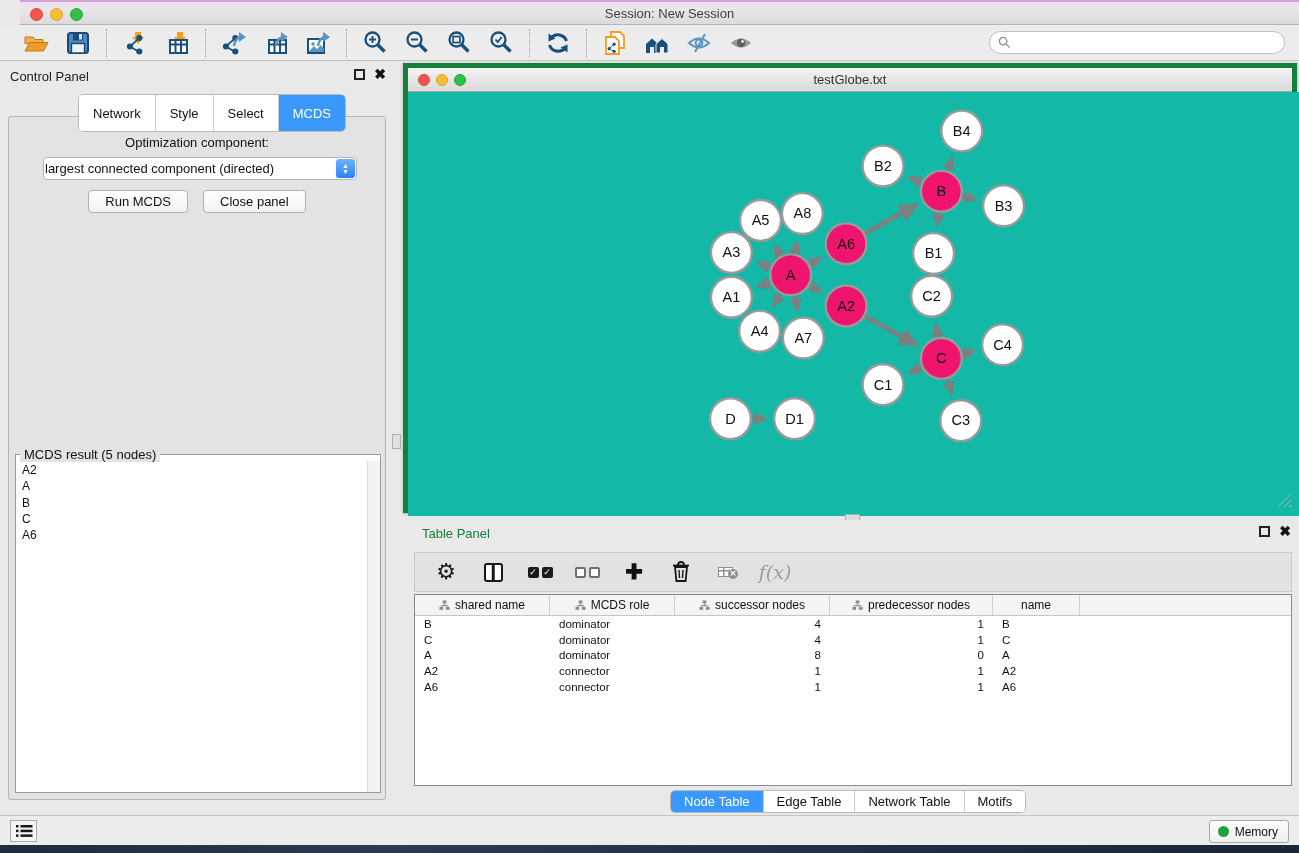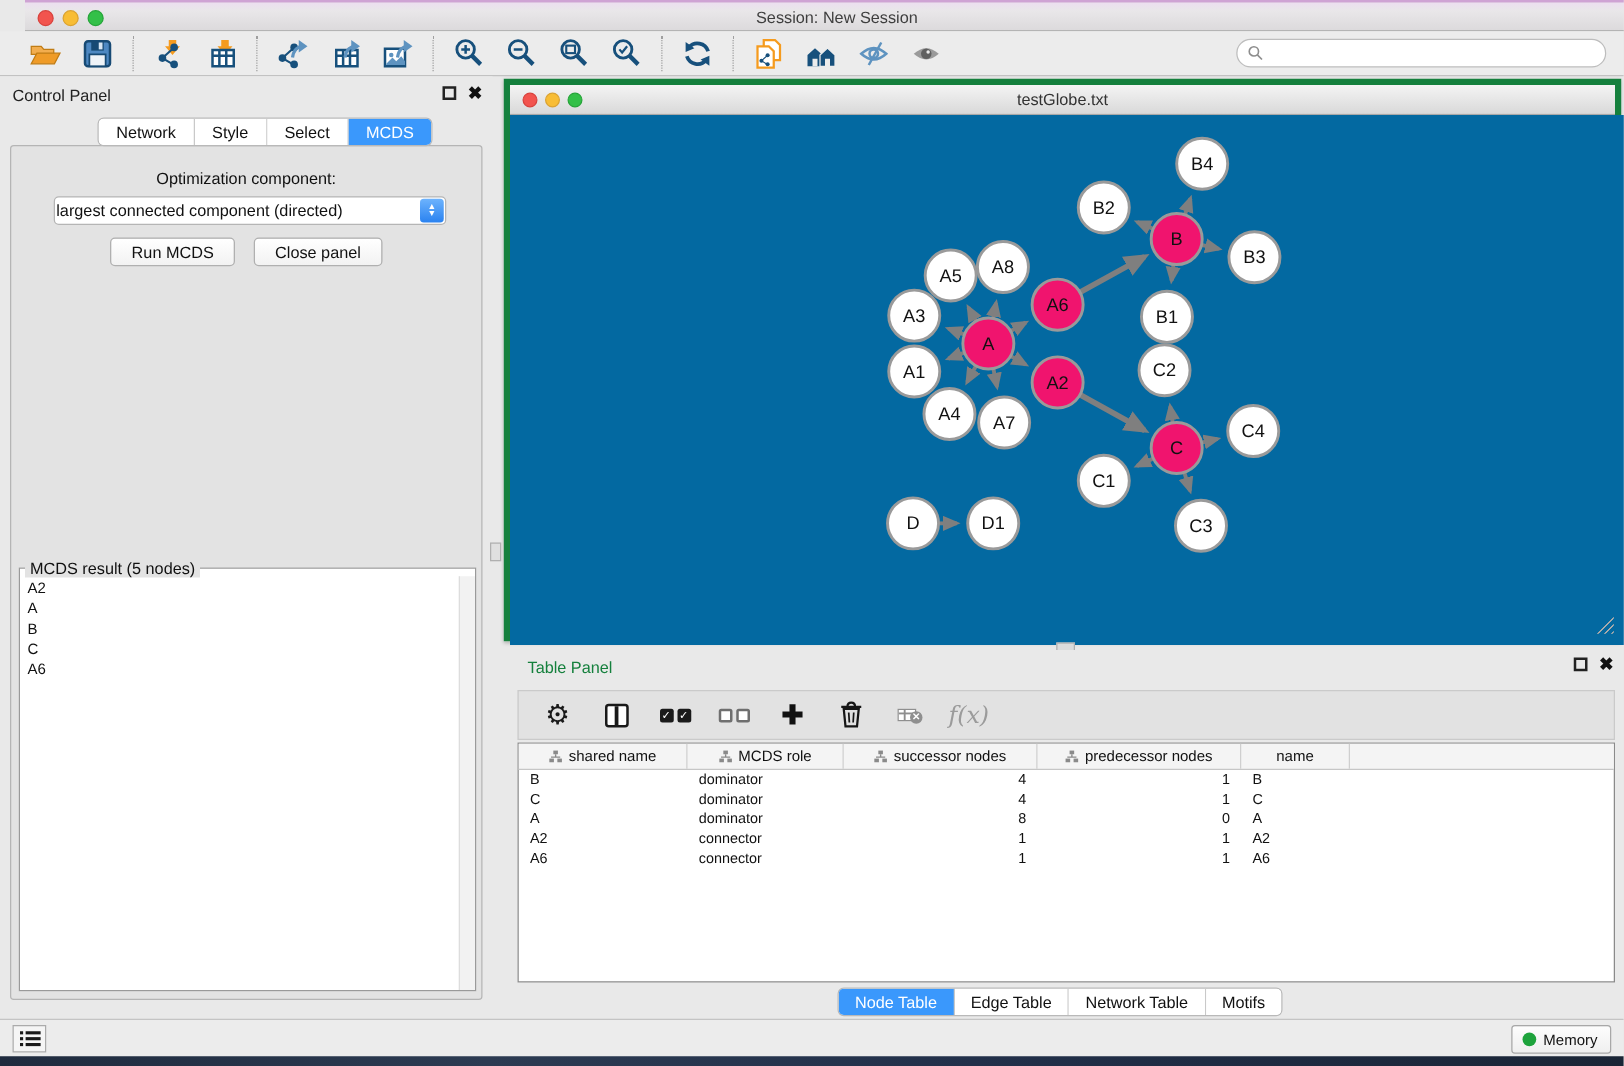--- a/index.html
+++ b/index.html
@@ -35,21 +35,21 @@
   .search-input { border:none; outline:none; flex:1; font-size:12px; background:transparent; height:19px; padding-left:4px;}
 
   
   .control-panel { position:absolute; left:0; top:61px; width:394px; height:749px; background:#e9e9e9; }
   .panel-head { position:absolute; left:0; top:6px; width:100%; height:20px; }
   .panel-title { position:absolute; left:10px; top:2px; font-size:13px; color:#222; }
   .panel-btns { position:absolute; right:8px; top:2px; display:flex; gap:9px; align-items:center; }
   .float-btn { width:11px; height:11px; border:2px solid #222; background:transparent; display:inline-block; }
   .close-btn { font-size:14px; font-weight:bold; color:#111; line-height:11px; }
 
-  .seg-tabs { position:absolute; left:78px; top:33px; display:flex; height:23px;
+  .seg-tabs { position:absolute; left:78px; top:33px; display:flex; height:38px;
     border:1px solid #b9b9b9; border-radius:5px; overflow:hidden; background:#fff; z-index:3; }
   .seg-tab { padding:0 14px; font-size:13px; color:#111; background:#fff; display:flex; align-items:center;
     border-right:1px solid #c9c9c9; }
   .seg-tab:last-child { border-right:none; }
   .seg-tab.active { background:#3a98fc; color:#fff; }
 
   .tab-pane { position:absolute; left:8px; top:55px; width:378px; height:684px;
     background:#e3e3e3; border:1px solid #b5b5b5; border-radius:3px; }
   .opt-label { position:absolute; left:0; top:18px; width:100%; text-align:center; font-size:13px; color:#111; }
   .dropdown { position:absolute; left:34px; top:40px; width:314px; height:23px; background:#fff;
@@ -71,21 +71,21 @@
 
   
   .net-window { position:absolute; left:403px; top:63px; width:894px; height:450px;
     border:5px solid #15803d; background:#fff; box-shadow:0 1px 3px rgba(0,0,0,0.25); }
   .net-titlebar { position:absolute; left:0; top:0; width:100%; height:24px;
     background:linear-gradient(#f4f4f4,#d9d9d9); border-bottom:1px solid #a8a8a8;
     display:flex; align-items:center; }
   .net-lights { position:absolute; left:10px; top:6px; display:flex; gap:6px; }
   .net-lights .light { width:12px; height:12px; }
   .net-title { width:100%; text-align:center; font-size:13px; color:#333; }
-  .net-canvas { position:absolute; left:0; top:24px; width:892px; height:424px; background:#0369a1;padding-left:25px; }
+  .net-canvas { position:absolute; left:0; top:24px; width:892px; height:424px; background:#14b8a6;padding-left:25px; }
   .net-canvas svg { width:100%; height:100%; }
   .resize-grip { position:absolute; right:1px; bottom:1px; width:14px; height:14px;
     background:
       linear-gradient(135deg, transparent 0 50%, #aaa 50% 56%, transparent 56% 72%, #aaa 72% 78%, transparent 78% 92%, #aaa 92% 98%, transparent 98%); }
 
   .v-divider-handle { position:absolute; left:392px; top:434px; width:9px; height:15px;
     background:#e0e0e0; border:1px solid #b0b0b0; }
   .h-scroll-thumb { position:absolute; left:845px; top:514px; width:15px; height:7px;
     background:#dcdcdc; border:1px solid #b0b0b0; }
 

